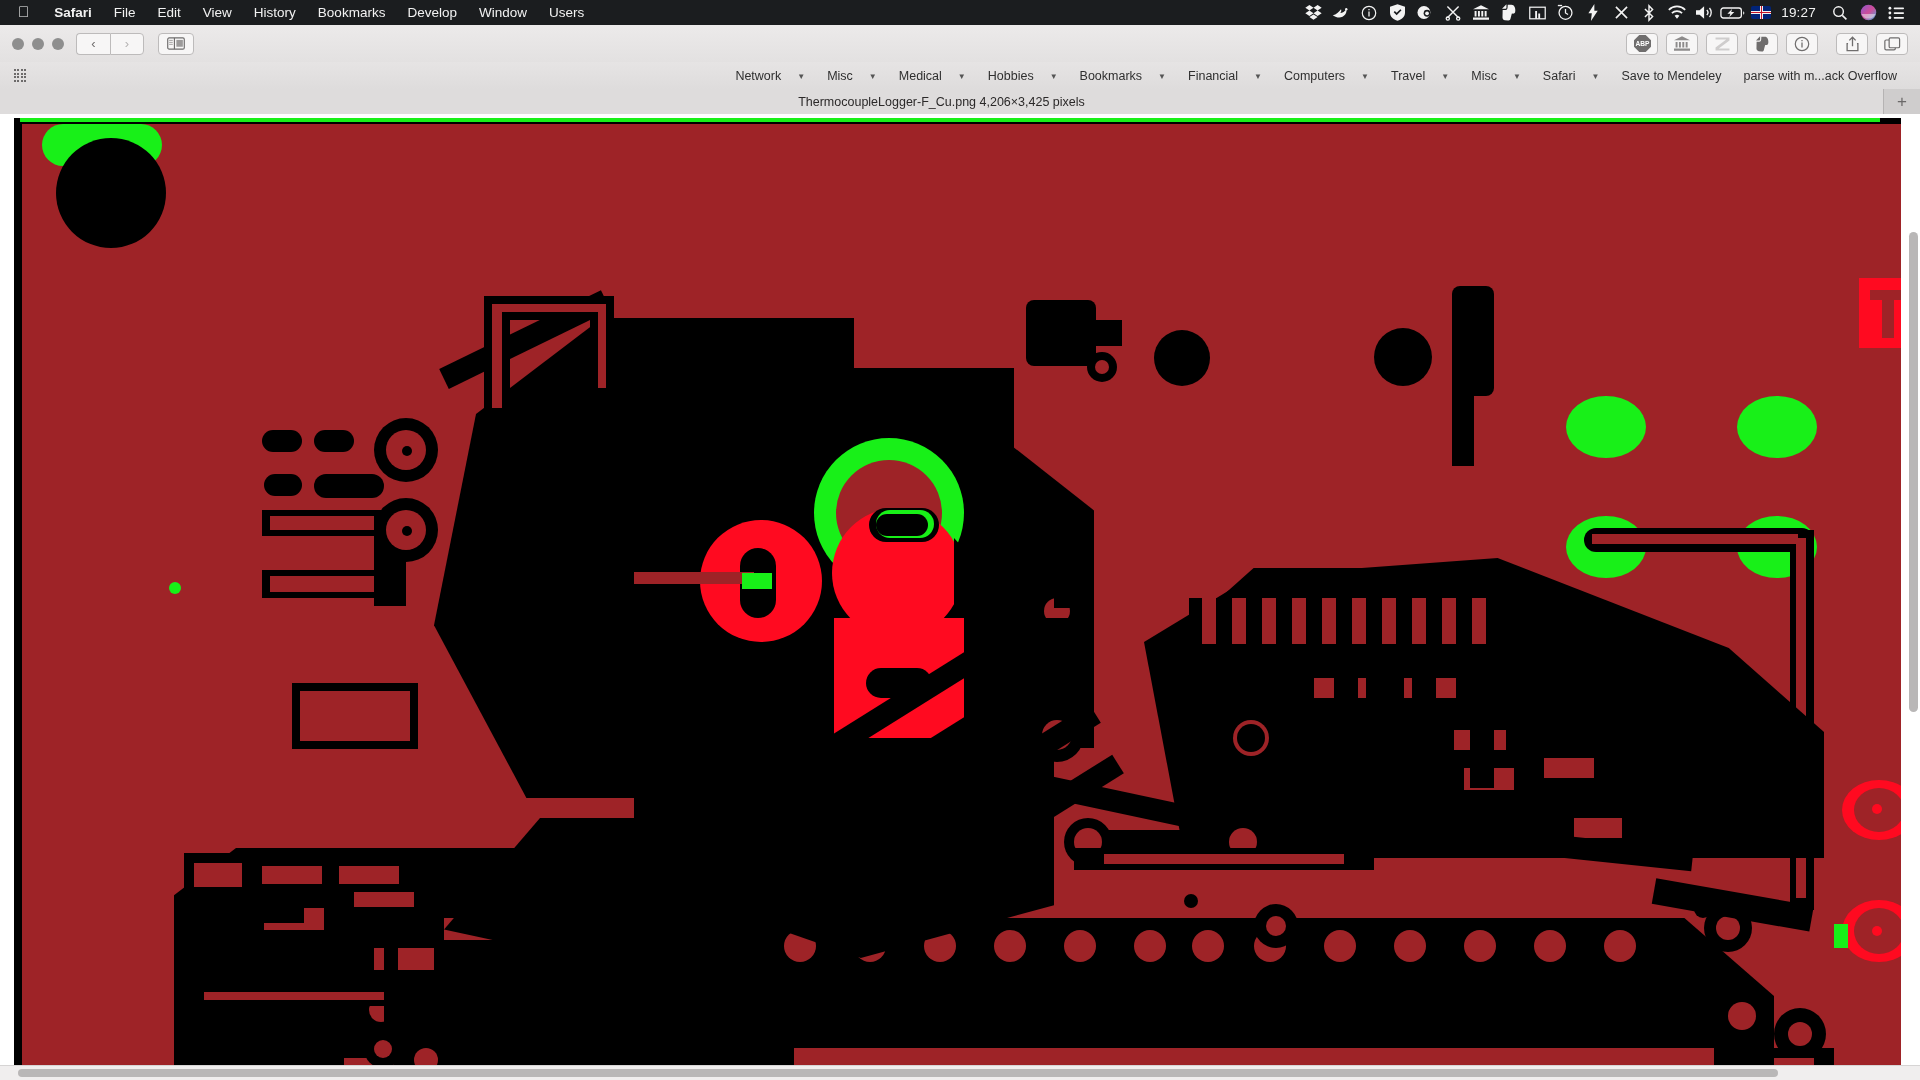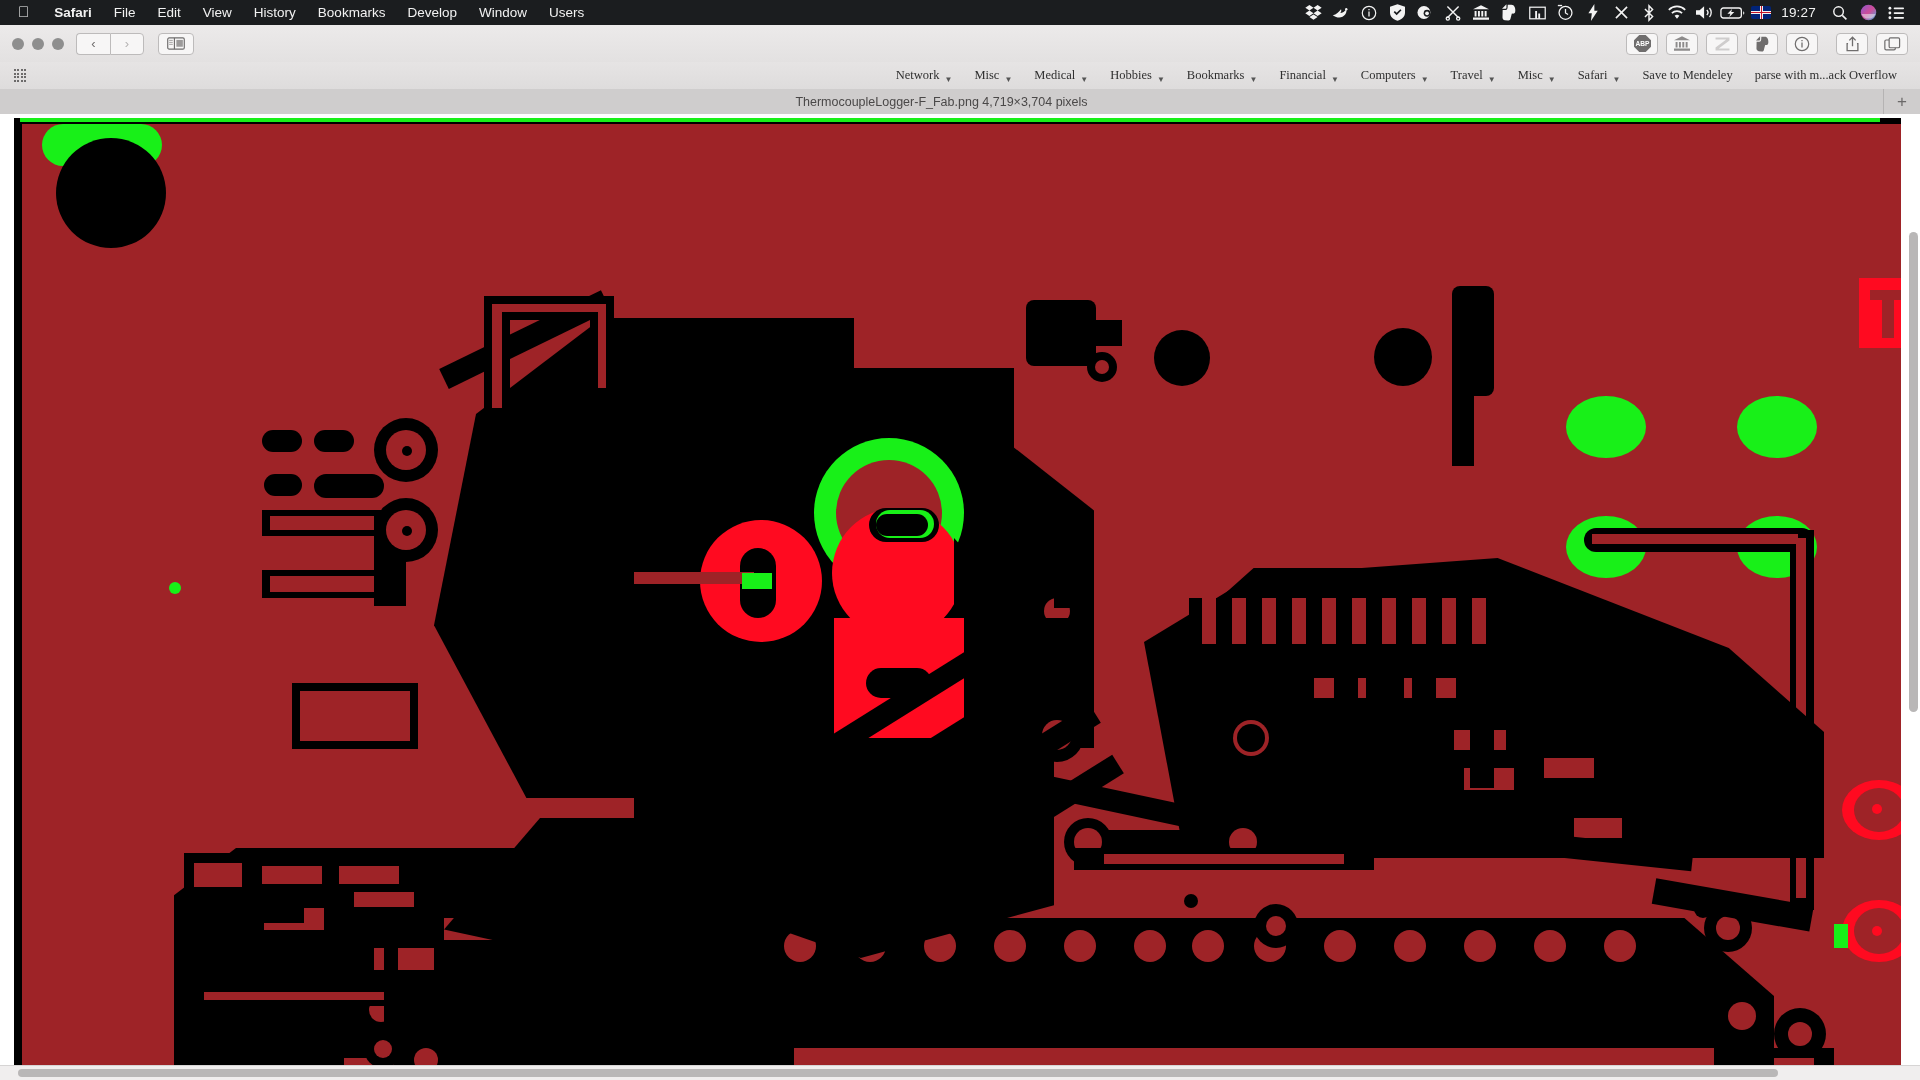--- a/index.html
+++ b/index.html
@@ -73,21 +73,21 @@
     border-bottom:1px solid #c2c0c0;
     display:flex;align-items:center;font-size:12.5px;color:#2f2f2f;
   }
   #bm-grid{width:40px;display:flex;align-items:center;justify-content:center;}
   #bm-grid .dots{
     width:13px;height:13px;display:grid;grid-template-columns:repeat(4,1fr);
     grid-template-rows:repeat(4,1fr);gap:1px;
   }
   #bm-grid .dots i{background:#6d6b6b;width:2px;height:2px;border-radius:0;}
   #bm-items{margin-left:auto;display:flex;align-items:center;padding-right:12px;}
-  .bm{padding:0 11px;display:flex;align-items:flex-end;gap:5px;white-space:nowrap;font-family:Liberation Serif, serif;}
+  .bm{padding:0 11px;display:flex;align-items:center;gap:16px;white-space:nowrap;}
   .bm .chev{font-size:8px;color:#555;position:relative;top:1px;}
 
   
   #tabbar{
     position:absolute;left:0;top:89px;width:1920px;height:25px;
     background:#cfcdcd;display:flex;align-items:stretch;
     border-bottom:1px solid #a9a7a7;
   }
   .tab{
     flex:1 1 0;display:flex;align-items:center;justify-content:center;
@@ -416,21 +416,21 @@
     <div class="bm">
         <span>Safari</span>
         <span class="chev">▼</span>
       </div>
     <div class="bm">Save to Mendeley</div>
     <div class="bm">parse with m...ack Overflow</div>
   </div>
 </div>
 
 <div id="tabbar">
-  <div class="tab">ThermocoupleLogger-F_Fab.png 4,719×3,704 pixels</div>
+  <div class="tab active">ThermocoupleLogger-F_Cu.png 4,206×3,425 pixels</div>
   <div id="newtab">+</div>
 </div>
 
 <div id="content">
   <div id="pcb">
 
     <div class="l blk" style="left:0;top:0;width:1887px;height:6px"></div>
     <div class="l blk" style="left:0;top:0;width:8px;height:962px"></div>
     <div class="l grn" style="left:6px;top:0;width:1860px;height:4px"></div>
 

